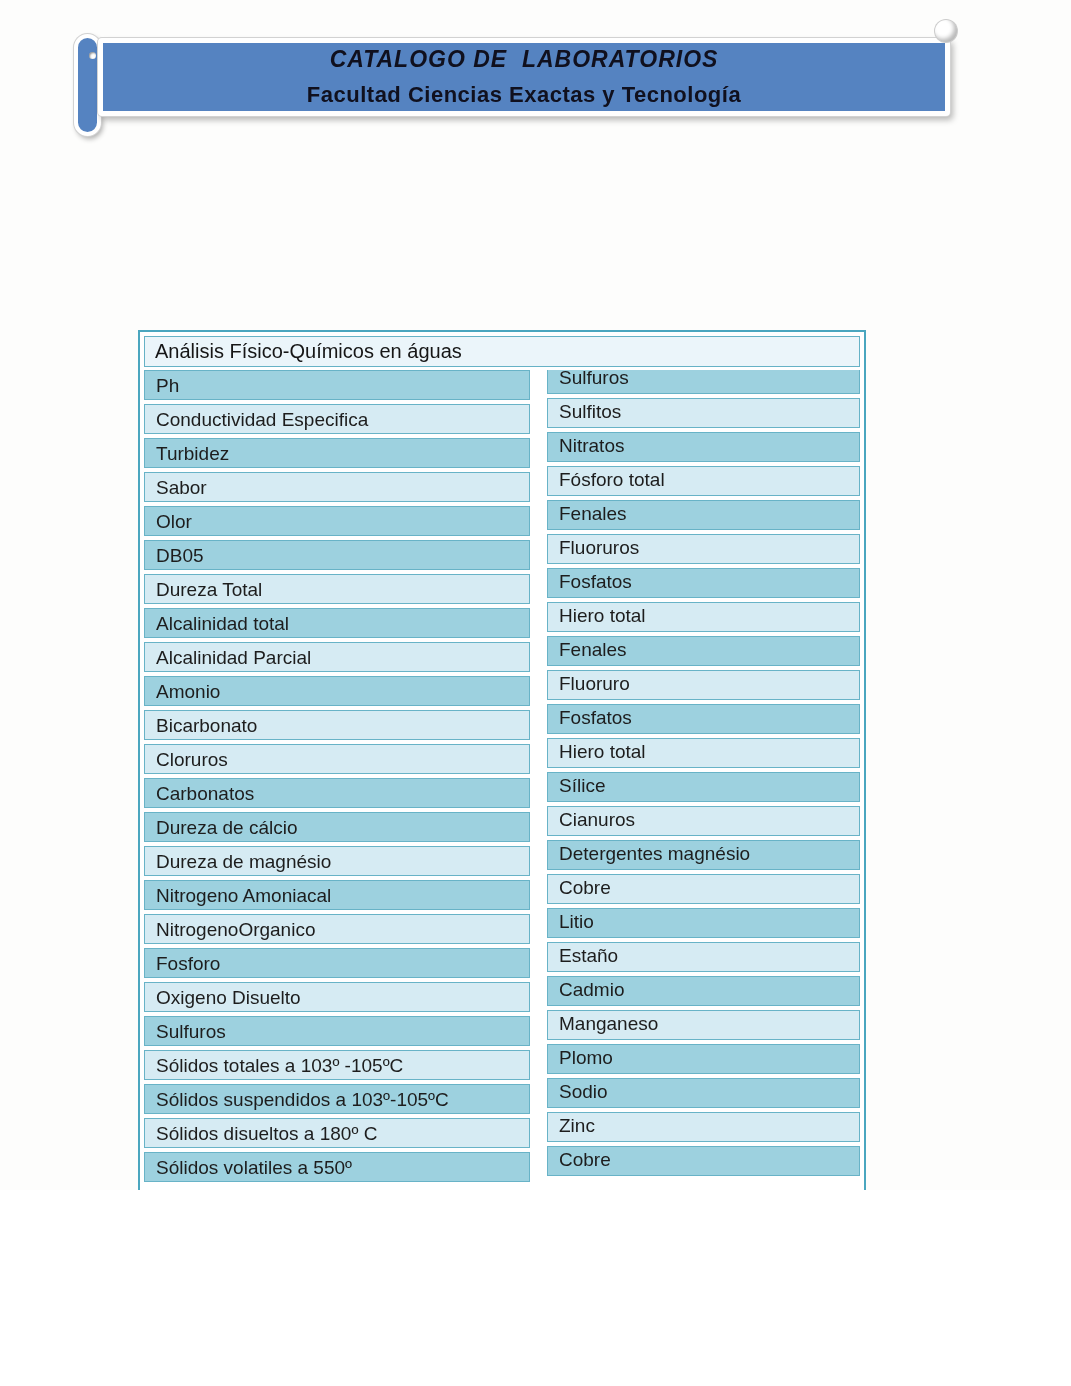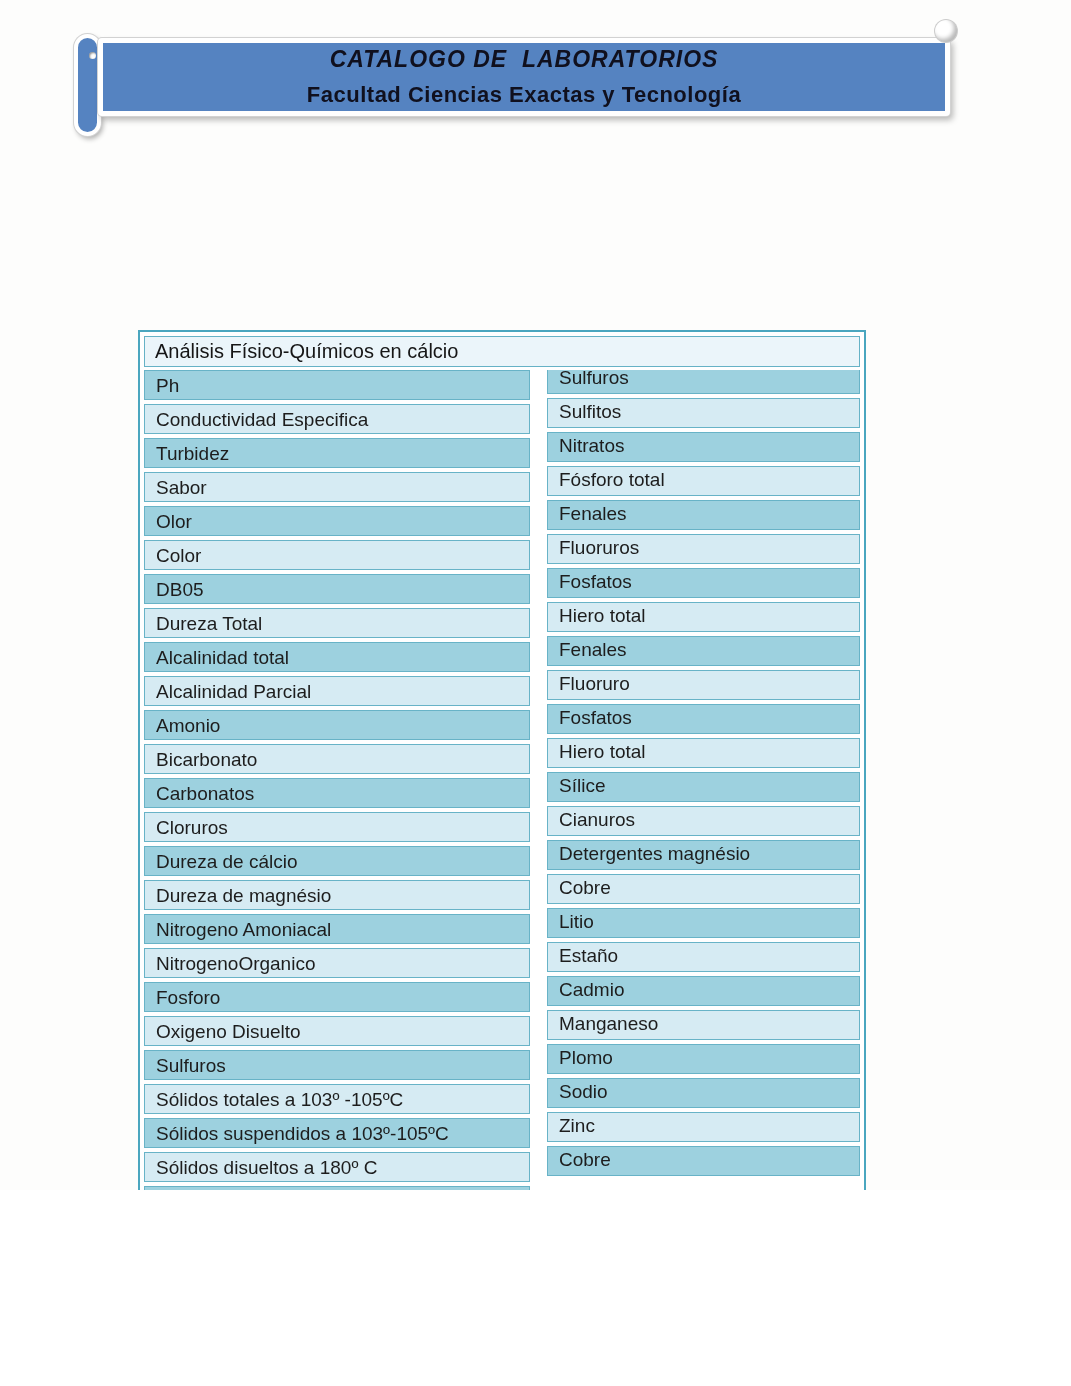--- a/index.html
+++ b/index.html
@@ -96,37 +96,36 @@
     </div>
     <div class="banner-body" style="background: rgb(85, 131, 193);"></div>
     <div class="banner-curl"></div>
     <div class="banner-text">
       <div class="banner-line1">CATALOGO DE  LABORATORIOS</div>
       <div class="banner-line2">Facultad Ciencias Exactas y Tecnología</div>
     </div>
   </div>
 
   <div class="water-table">
-    <div class="table-title">Análisis Físico-Químicos en cálcio</div>
+    <div class="table-title">Análisis Físico-Químicos en águas</div>
     <div class="cols">
       <div class="col col-left">
           <div class="cell m">Ph</div>
           <div class="cell l">Conductividad Especifica</div>
           <div class="cell m">Turbidez</div>
           <div class="cell l">Sabor</div>
           <div class="cell m">Olor</div>
-          <div class="cell l">Color</div>
           <div class="cell m">DB05</div>
           <div class="cell l">Dureza Total</div>
           <div class="cell m">Alcalinidad total</div>
           <div class="cell l">Alcalinidad Parcial</div>
           <div class="cell m">Amonio</div>
           <div class="cell l">Bicarbonato</div>
+          <div class="cell l">Cloruros</div>
           <div class="cell m">Carbonatos</div>
-          <div class="cell l">Cloruros</div>
           <div class="cell m">Dureza de cálcio</div>
           <div class="cell l">Dureza de magnésio</div>
           <div class="cell m">Nitrogeno Amoniacal</div>
           <div class="cell l">NitrogenoOrganico</div>
           <div class="cell m">Fosforo</div>
           <div class="cell l">Oxigeno Disuelto</div>
           <div class="cell m">Sulfuros</div>
           <div class="cell l">Sólidos totales a 103º -105ºC</div>
           <div class="cell m">Sólidos suspendidos a 103º-105ºC</div>
           <div class="cell l">Sólidos disueltos a 180º C</div>

